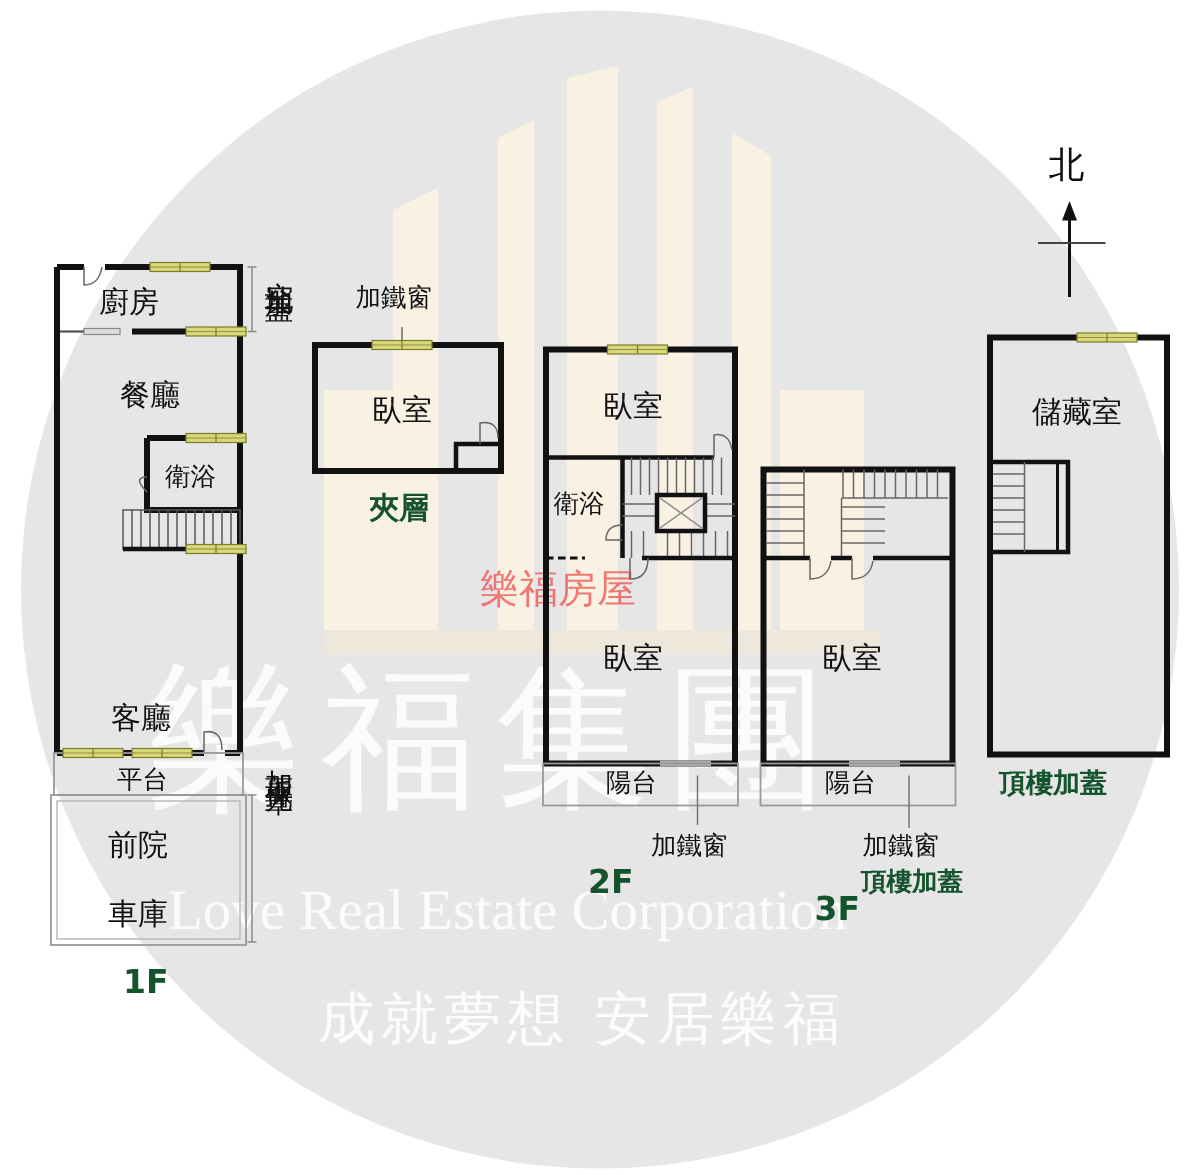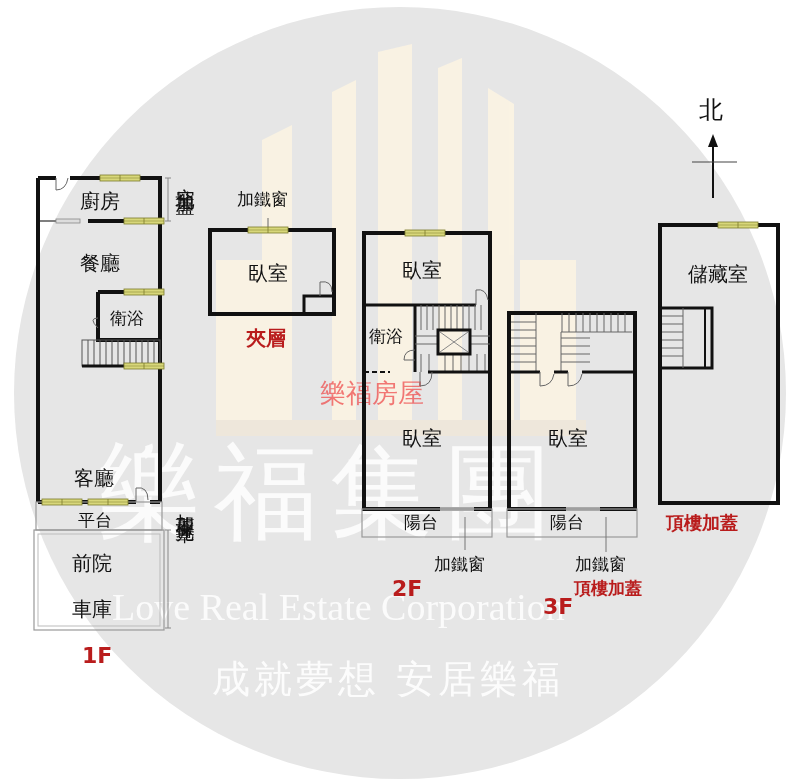--- a/index.html
+++ b/index.html
@@ -3,21 +3,21 @@
 <meta charset="utf-8">
 <style>
   html, body { margin: 0; padding: 0; background: #ffffff; }
   body { width: 800px; height: 783px; position: relative; overflow: hidden;
          font-family: "DejaVu Sans", "Liberation Sans", sans-serif; }
   #stage { position: absolute; left: 0; top: 0; width: 800px; height: 783px; }
   svg { position: absolute; left: 0; top: 0; }
   .lbl { position: absolute; color: #111; font-size: 20px; line-height: 1; white-space: nowrap; }
   .lbl-sm { font-size: 17px; }
   .vert { writing-mode: vertical-rl; text-orientation: upright; letter-spacing: 3px; font-size: 19px; }
-  .red { color: #b91c1c; font-weight: bold; }
+  .red { color: #14532d; font-weight: bold; }
   .red-big { font-size: 22px; }
   .wm { position: absolute; color: #ffffff; white-space: nowrap; line-height: 1; }
   .wm-cn { font-family: "DejaVu Serif", "Liberation Serif", serif; font-size: 104px; letter-spacing: 12px; opacity: 0.85; }
   .wm-en { font-family: "Liberation Serif", "DejaVu Serif", serif; font-size: 38px; opacity: 0.85; }
   .wm-slogan { font-size: 38px; letter-spacing: 4px; opacity: 0.9; }
 </style>
 </head>
 <body>
 
 <div id="stage">
@@ -217,21 +217,21 @@
 
     <g stroke="#111">
       <line x1="713" y1="198" x2="713" y2="142" stroke-width="2"></line>
       <polygon points="713,134 708,147 718,147" fill="#111" stroke="none"></polygon>
       <line x1="692" y1="162" x2="737" y2="162" stroke-width="1.2" stroke="#444"></line>
     </g>
   </svg>
 
   <div class="lbl" style="left:699px; top:98px; font-size:24px; font-family:'DejaVu Serif', serif;">北</div>
 
-  <div class="lbl" style="left:80px; top:191px;">廚房</div>
+  <div class="lbl" style="left:66px; top:191px;">廚房</div>
   <div class="lbl" style="left:80px; top:253px;">餐廳</div>
   <div class="lbl lbl-sm" style="left:110px; top:310px;">衛浴</div>
   <div class="lbl" style="left:74px; top:428px;margin-top:40px;">客廳</div>
   <div class="lbl lbl-sm" style="left:78px; top:512px;">平台</div>
   <div class="lbl" style="left:72px; top:553px;">前院</div>
   <div class="lbl" style="left:72px; top:599px;">車庫</div>
   <div class="lbl vert" style="left:176px; top:172px;">空地加蓋</div>
   <div class="lbl vert" style="left:176px; top:498px;">加蓋採光罩</div>
   <div class="lbl red red-big" style="left:82px; top:645px;text-align:center;">1F</div>
 

